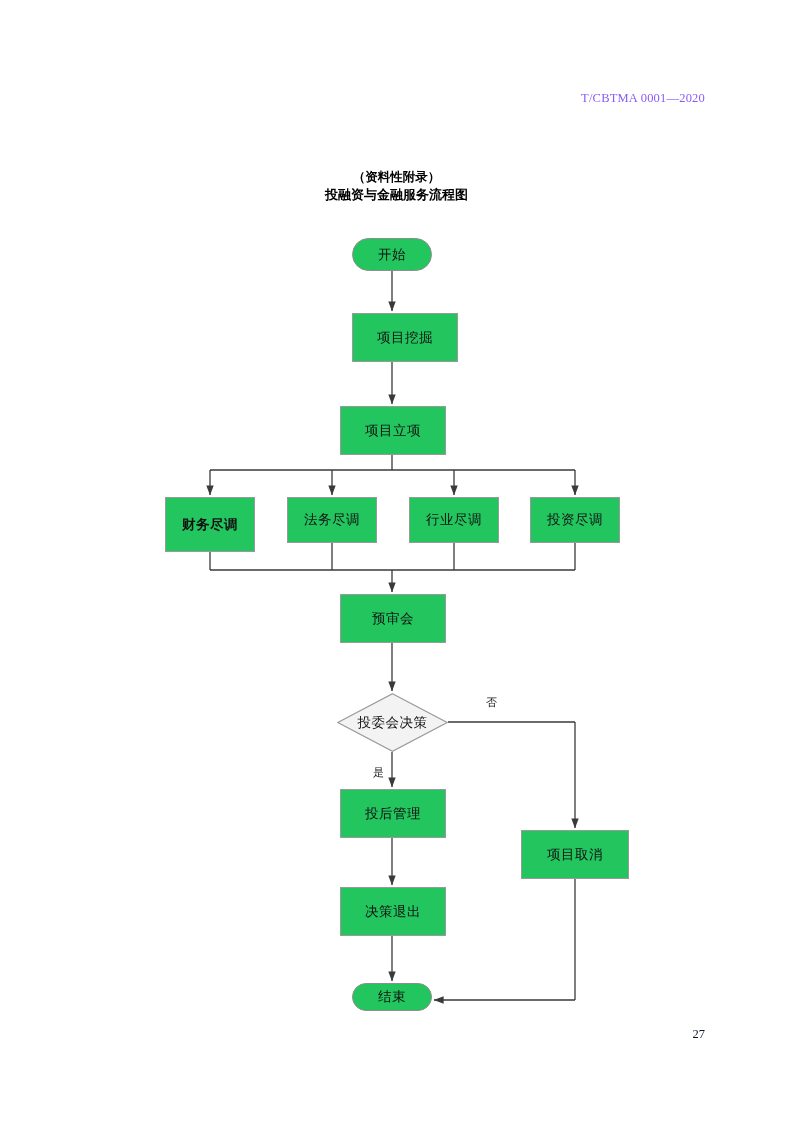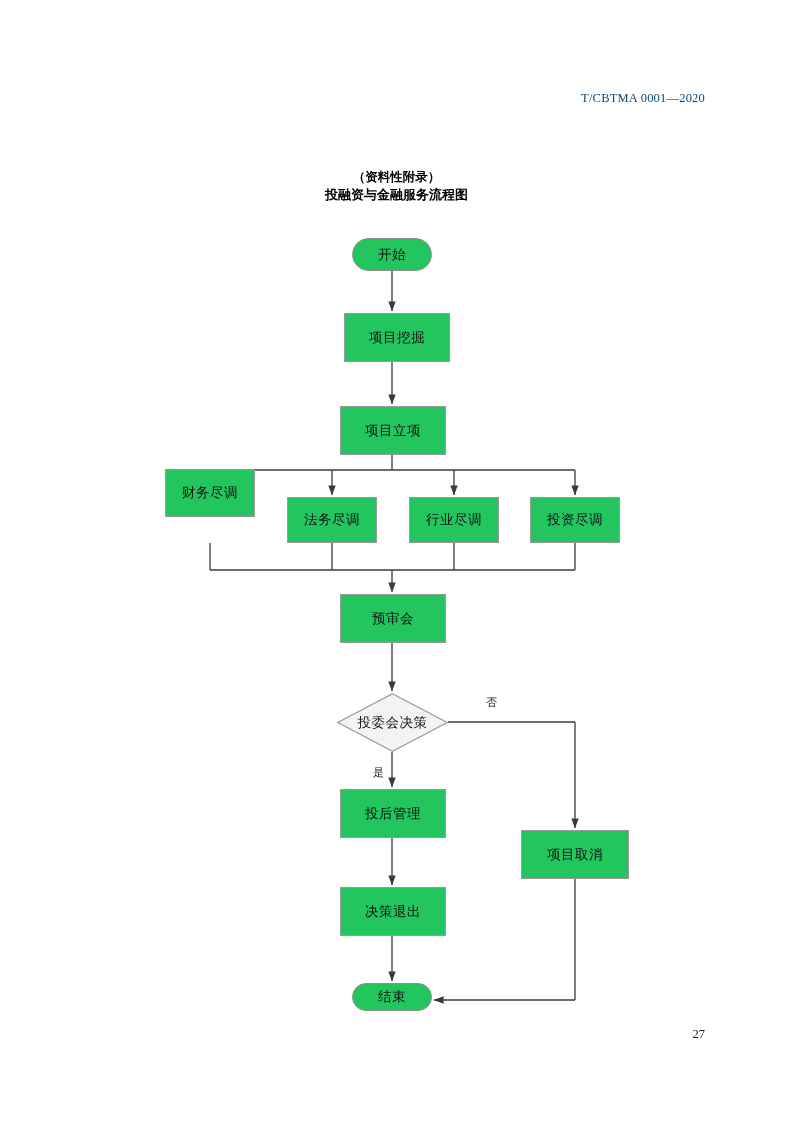--- a/index.html
+++ b/index.html
@@ -21,21 +21,21 @@
   }
   
   .doc-header {
     position: absolute;
     top: 91px;
     right: 88px;
     font-family: "Liberation Serif", "DejaVu Serif", serif;
     font-size: 12.5px;
     letter-spacing: 0.2px;
     white-space: nowrap;
-    color: #0c4a6e;
+    color: #8b5cf6;
   }
   
   .heading-block {
     position: absolute;
     top: 168px;
     left: 0;
     width: 793px;
     text-align: center;
   }
   .heading-line {
@@ -177,29 +177,29 @@
 
       <line x1="575" y1="879" x2="575" y2="1000"></line>
       <line x1="575" y1="1000" x2="434" y2="1000" marker-end="url(#arrow)"></line>
     </g>
   </svg>
 
   <div class="node terminator" style="left:352px; top:238px; width:80px; height:33px;">
     <span>开始</span>
   </div>
 
-  <div class="node process" style="left:344px; top:313px; width:106px; height:49px;">
+  <div class="node process" style="left:352px; top:313px; width:106px; height:49px;">
     <span>项目挖掘</span>
   </div>
 
   <div class="node process" style="left:340px; top:406px; width:106px; height:49px;">
     <span>项目立项</span>
   </div>
 
-  <div class="node process" style="left:165px; top:469px; width:90px; height:48px;">
+  <div class="node process" style="left:165px; top:497px; width:90px; height:55px;font-weight:bold;">
     <span>财务尽调</span>
   </div>
 
   <div class="node process" style="left:287px; top:497px; width:90px; height:46px;">
     <span>法务尽调</span>
   </div>
 
   <div class="node process" style="left:409px; top:497px; width:90px; height:46px;">
     <span>行业尽调</span>
   </div>

